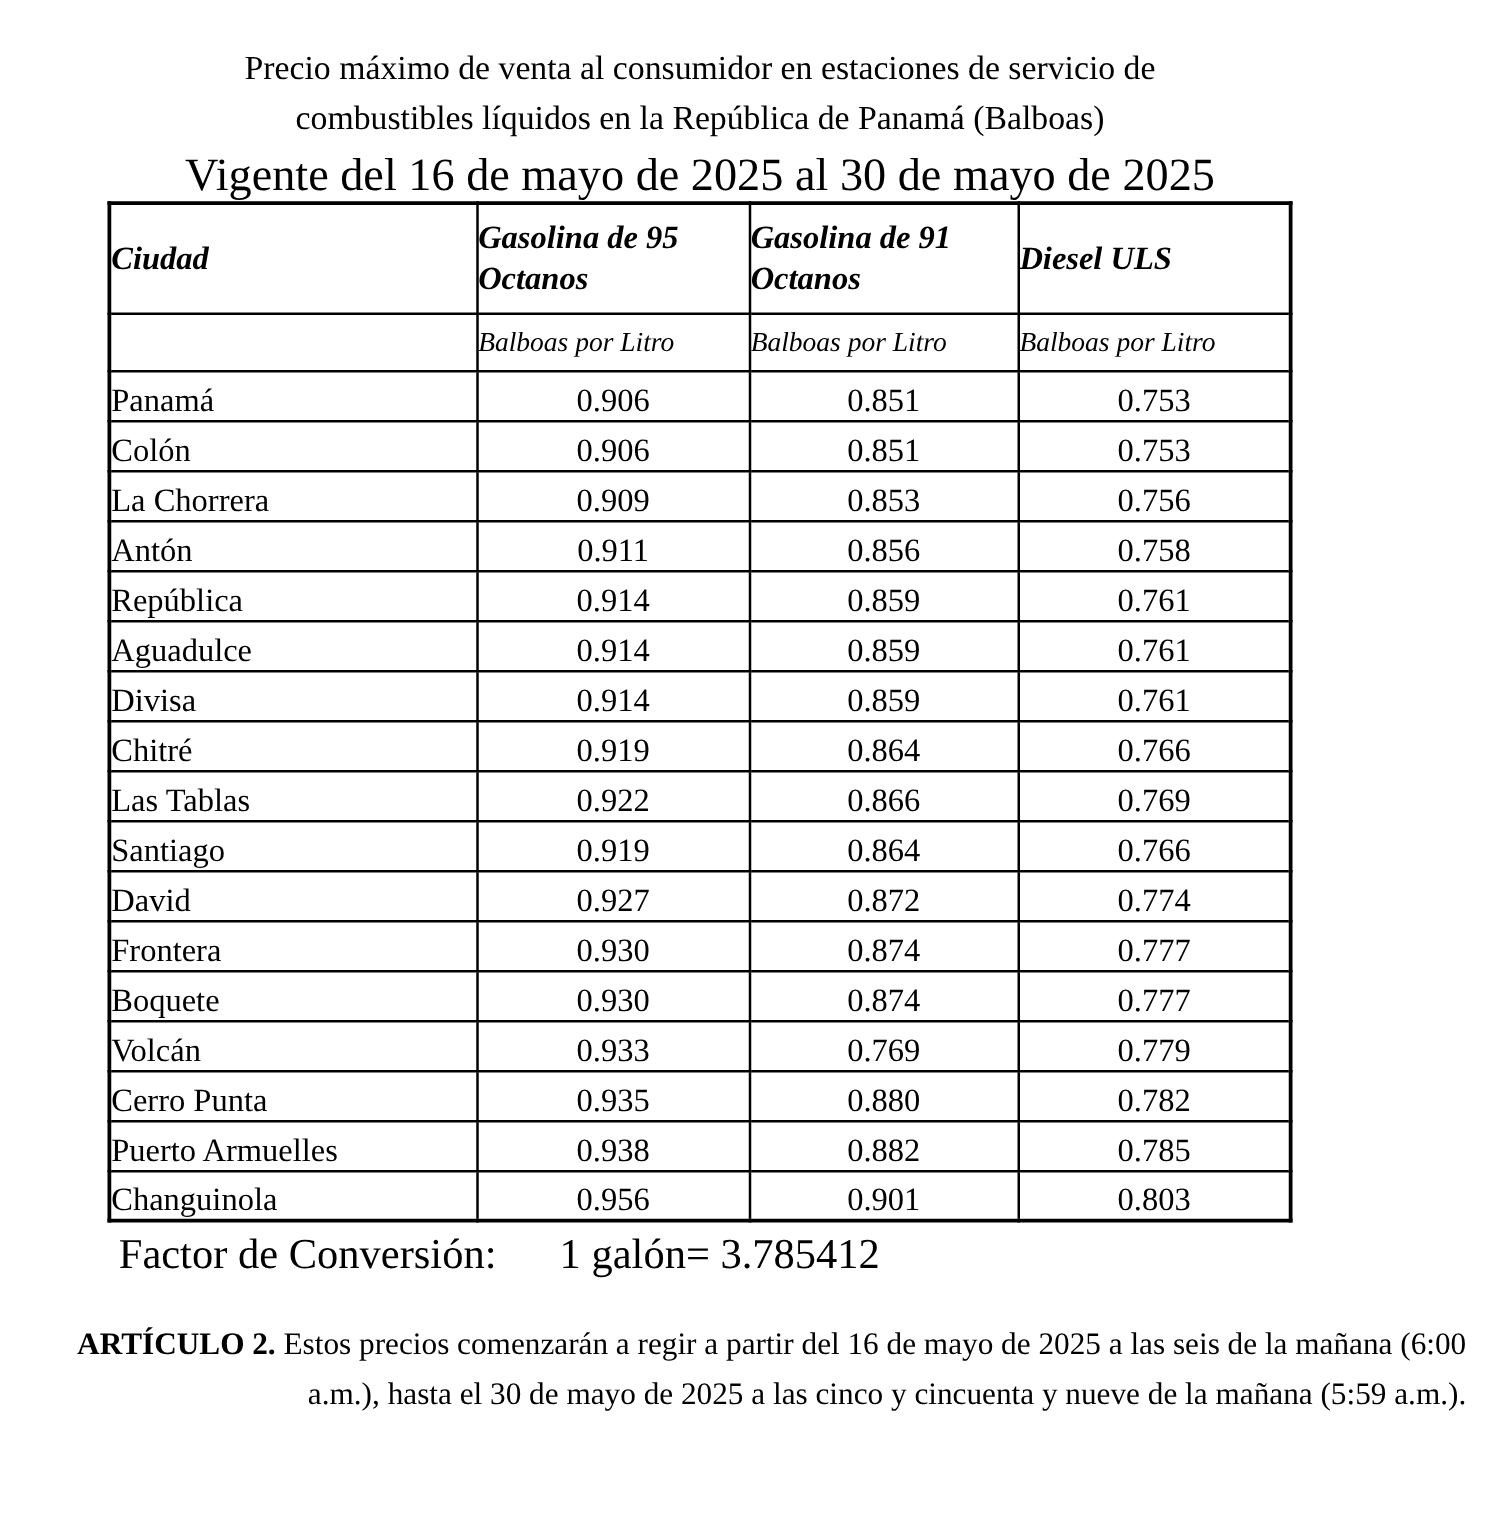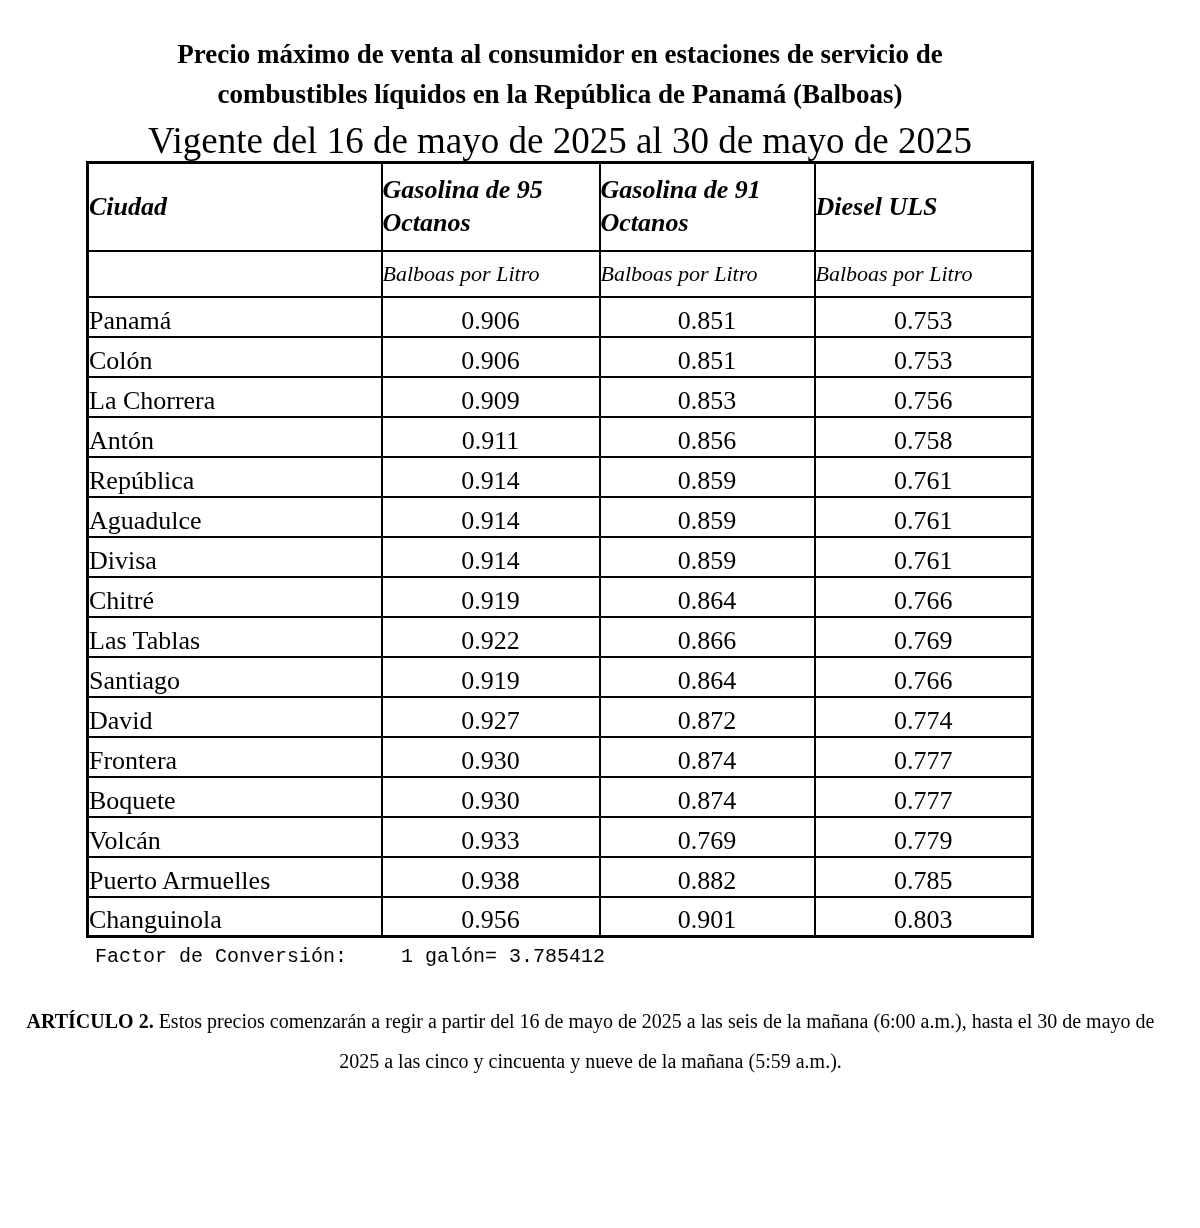--- a/index.html
+++ b/index.html
@@ -18,21 +18,20 @@
     overflow: hidden;
   }
   .content {
     width: 1120px;
   }
   .doc-title {
     padding-top: 34px;
     text-align: center;
     font-size: 27px;
     line-height: 40px;
-    font-weight: bold;
   }
   .doc-subtitle {
     margin-top: 8px;
     text-align: center;
     font-size: 37px;
     line-height: 38px;
   }
   table.price-table {
     margin: 1px auto 0 auto;
     width: 945px;
@@ -73,33 +72,32 @@
     white-space: nowrap;
   }
   td.num {
     font-size: 26px;
     text-align: center;
     vertical-align: bottom;
     padding: 0 0 5px 0;
   }
   .factor-line {
     margin: 7px 0 0 95px;
-    font-size: 20px;
-    font-family: Liberation Mono, monospace;
+    font-size: 34px;
   }
   .factor-value {
     display: inline-block;
     margin-left: 42px;
   }
   .article {
     margin: 33px 20px 0 8px;
     width: 1165px;
-    font-size: 20px;
+    font-size: 25px;
     line-height: 40px;
-    text-align: center;
+    text-align: right;
   }
   .article .article-label {
     font-weight: bold;
   }
 </style>
 </head>
 <body>
 
 <div class="page">
   <div class="content">
@@ -211,20 +209,26 @@
             <td class="num">0.874</td>
             <td class="num">0.777</td>
           </tr>
           <tr class="data-row">
             <td class="city">Volcán</td>
             <td class="num">0.933</td>
             <td class="num">0.769</td>
             <td class="num">0.779</td>
           </tr>
           <tr class="data-row">
+            <td class="city">Cerro Punta</td>
+            <td class="num">0.935</td>
+            <td class="num">0.880</td>
+            <td class="num">0.782</td>
+          </tr>
+          <tr class="data-row">
             <td class="city">Puerto Armuelles</td>
             <td class="num">0.938</td>
             <td class="num">0.882</td>
             <td class="num">0.785</td>
           </tr>
           <tr class="data-row">
             <td class="city">Changuinola</td>
             <td class="num">0.956</td>
             <td class="num">0.901</td>
             <td class="num">0.803</td>

